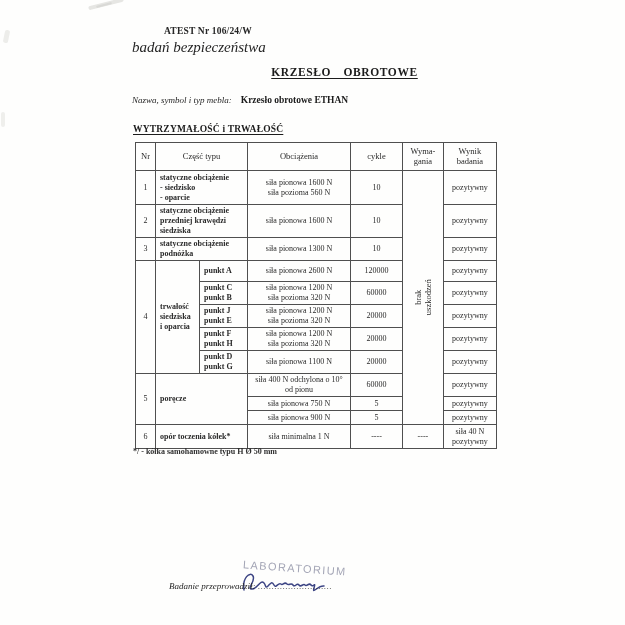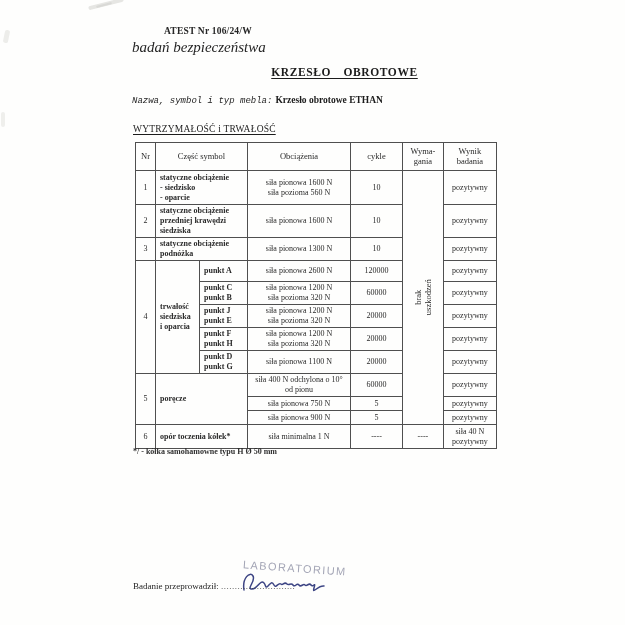--- a/index.html
+++ b/index.html
@@ -14,41 +14,41 @@
   .smudge1{position:absolute;left:4px;top:30px;width:5px;height:13px;background:#ededea;transform:rotate(12deg);border-radius:2px;}
   .smudge2{position:absolute;left:1px;top:112px;width:4px;height:15px;background:#efefec;border-radius:2px;}
 
   .page-num{position:absolute;top:16px;left:0;width:625px;text-align:center;font-size:9.5px;}
   .atest{position:absolute;left:132px;top:26px;font-weight:bold;font-size:9.5px;letter-spacing:.2px;margin-left:32px;}
   .atest-sub{position:absolute;left:132px;top:39px;font-style:italic;font-size:15px;}
   .doc-title{position:absolute;top:66px;left:0;width:625px;text-align:center;
     font-size:11.5px;font-weight:bold;letter-spacing:.6px;word-spacing:9px;
     text-decoration:underline;text-underline-offset:2px;color:#1c1c1c;padding-left:32px;}
   .name-line{position:absolute;left:132px;top:95px;font-size:9px;}
-  .name-label{font-style:italic;font-family:Liberation Mono, monospace;}
-  .name-value{font-weight:bold;font-size:9.5px;margin-left:3px;color:#1c1c1c;}
-  .section-title{position:absolute;left:133px;top:124px;font-weight:normal;font-size:9.5px;
+  .name-label{font-style:italic;}
+  .name-value{font-weight:bold;font-size:9.5px;margin-left:9px;color:#1c1c1c;}
+  .section-title{position:absolute;left:133px;top:124px;font-weight:bold;font-size:9.5px;
     text-decoration:underline;text-underline-offset:2px;color:#1c1c1c;letter-spacing:.2px;}
 
   table.t{position:absolute;left:135px;top:142px;border-collapse:collapse;table-layout:fixed;
     font-size:8px;line-height:1.25;color:#2a2a2a;}
   table.t td{border:1px solid #4f4f4f;padding:1px 2px;vertical-align:middle;text-align:center;overflow:hidden;}
   table.t td.l{text-align:left;padding-left:4px;font-weight:bold;}
   .pre{white-space:pre-line;}
   tr.hr td{font-size:8.5px;line-height:1.15;}
   td.vcell{padding:0;}
   .vert{display:inline-block;transform:rotate(-90deg);white-space:pre-line;
     font-size:8.5px;line-height:1.2;text-align:center;}
 
   .footnote{position:absolute;left:133px;top:447px;font-size:8px;color:#2e2e2e;font-weight:bold;}
 
   .stamp{position:absolute;left:243px;top:562px;font-family:"Liberation Sans",sans-serif;
     font-size:11px;letter-spacing:1.4px;color:#9a9cae;transform:rotate(4deg);opacity:.9;}
   .sig-line{position:absolute;left:133px;top:581px;font-size:9px;}
-  .sig-label{}
+  .sig-label{font-style:italic;margin-left:36px;}
   .sig-dots{letter-spacing:.5px;color:#3a3a3a;}
   .sig-svg{position:absolute;left:238px;top:568px;}
 </style>
 </head>
 <body>
 
 <div class="page">
 
   <div class="streak"></div>
   <div class="streak2"></div>
@@ -71,21 +71,21 @@
         <col style="width:44px">
         <col style="width:48px">
       <col style="width:103px">
         <col style="width:52px">
         <col style="width:31px">
         <col style="width:53px">
     </colgroup>
     <tbody>
         <tr class="hr" style="height:28px">
       <td>Nr</td>
-      <td colspan="2">Część symbol</td>
+      <td colspan="2">Część typu</td>
       <td>Obciążenia</td>
       <td>cykle</td>
       <td class="pre">Wyma-
 gania</td>
       <td class="pre">Wynik
 badania</td>
     </tr>
     <tr style="height:34px">
       <td>1</td>
       <td colspan="2" class="l pre">statyczne obciążenie

